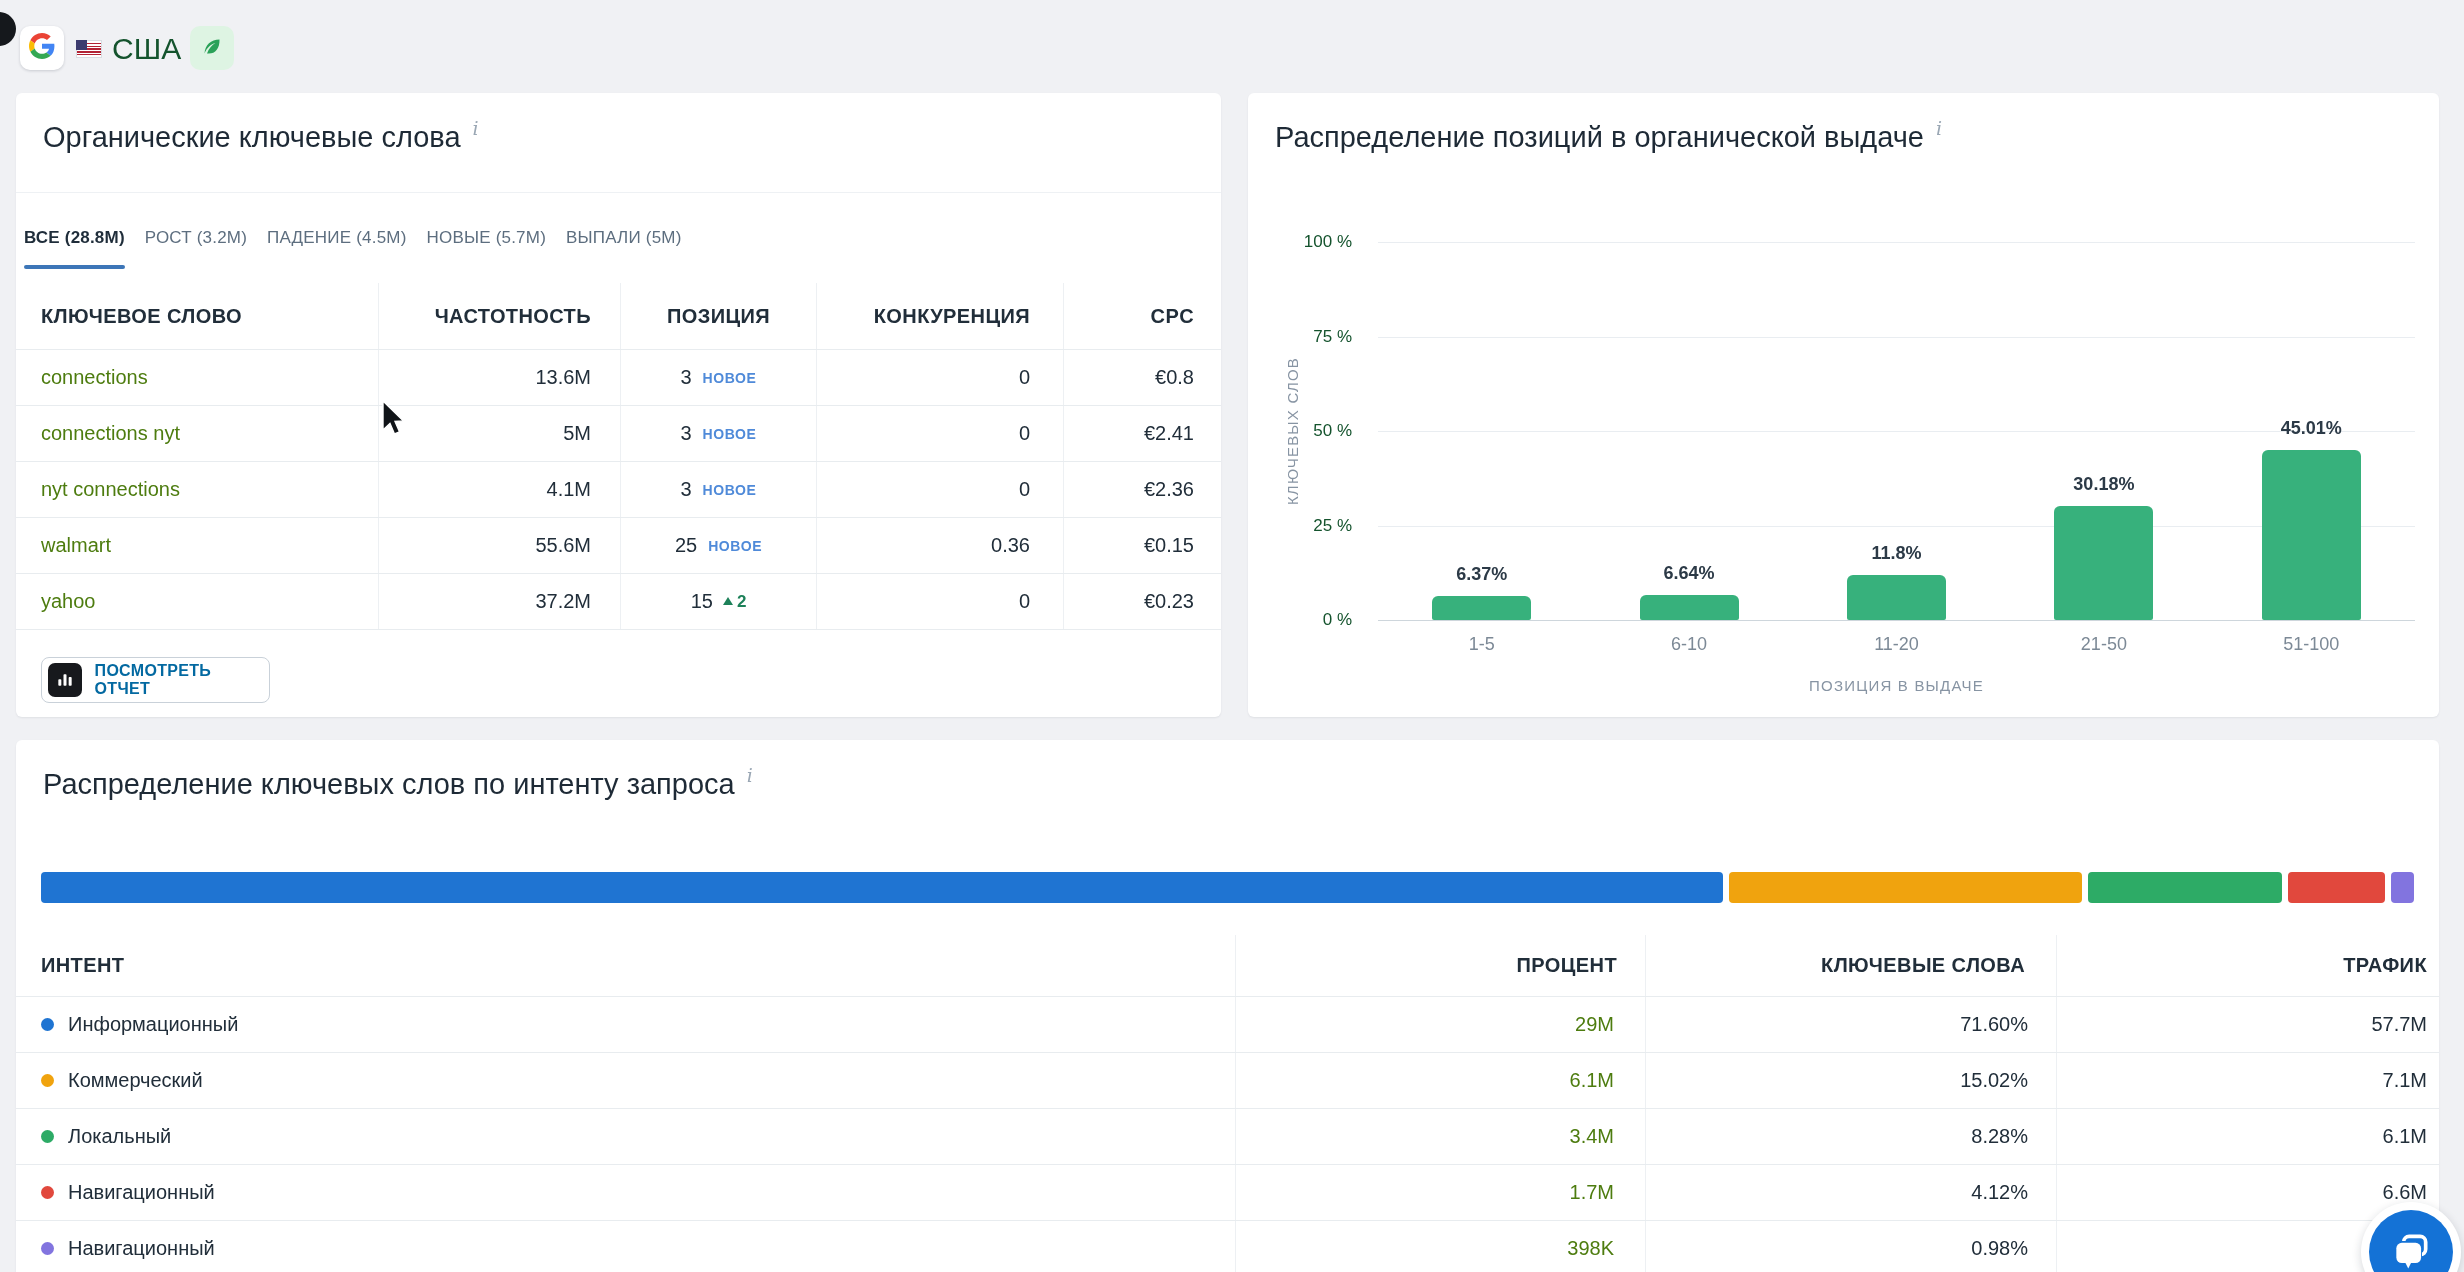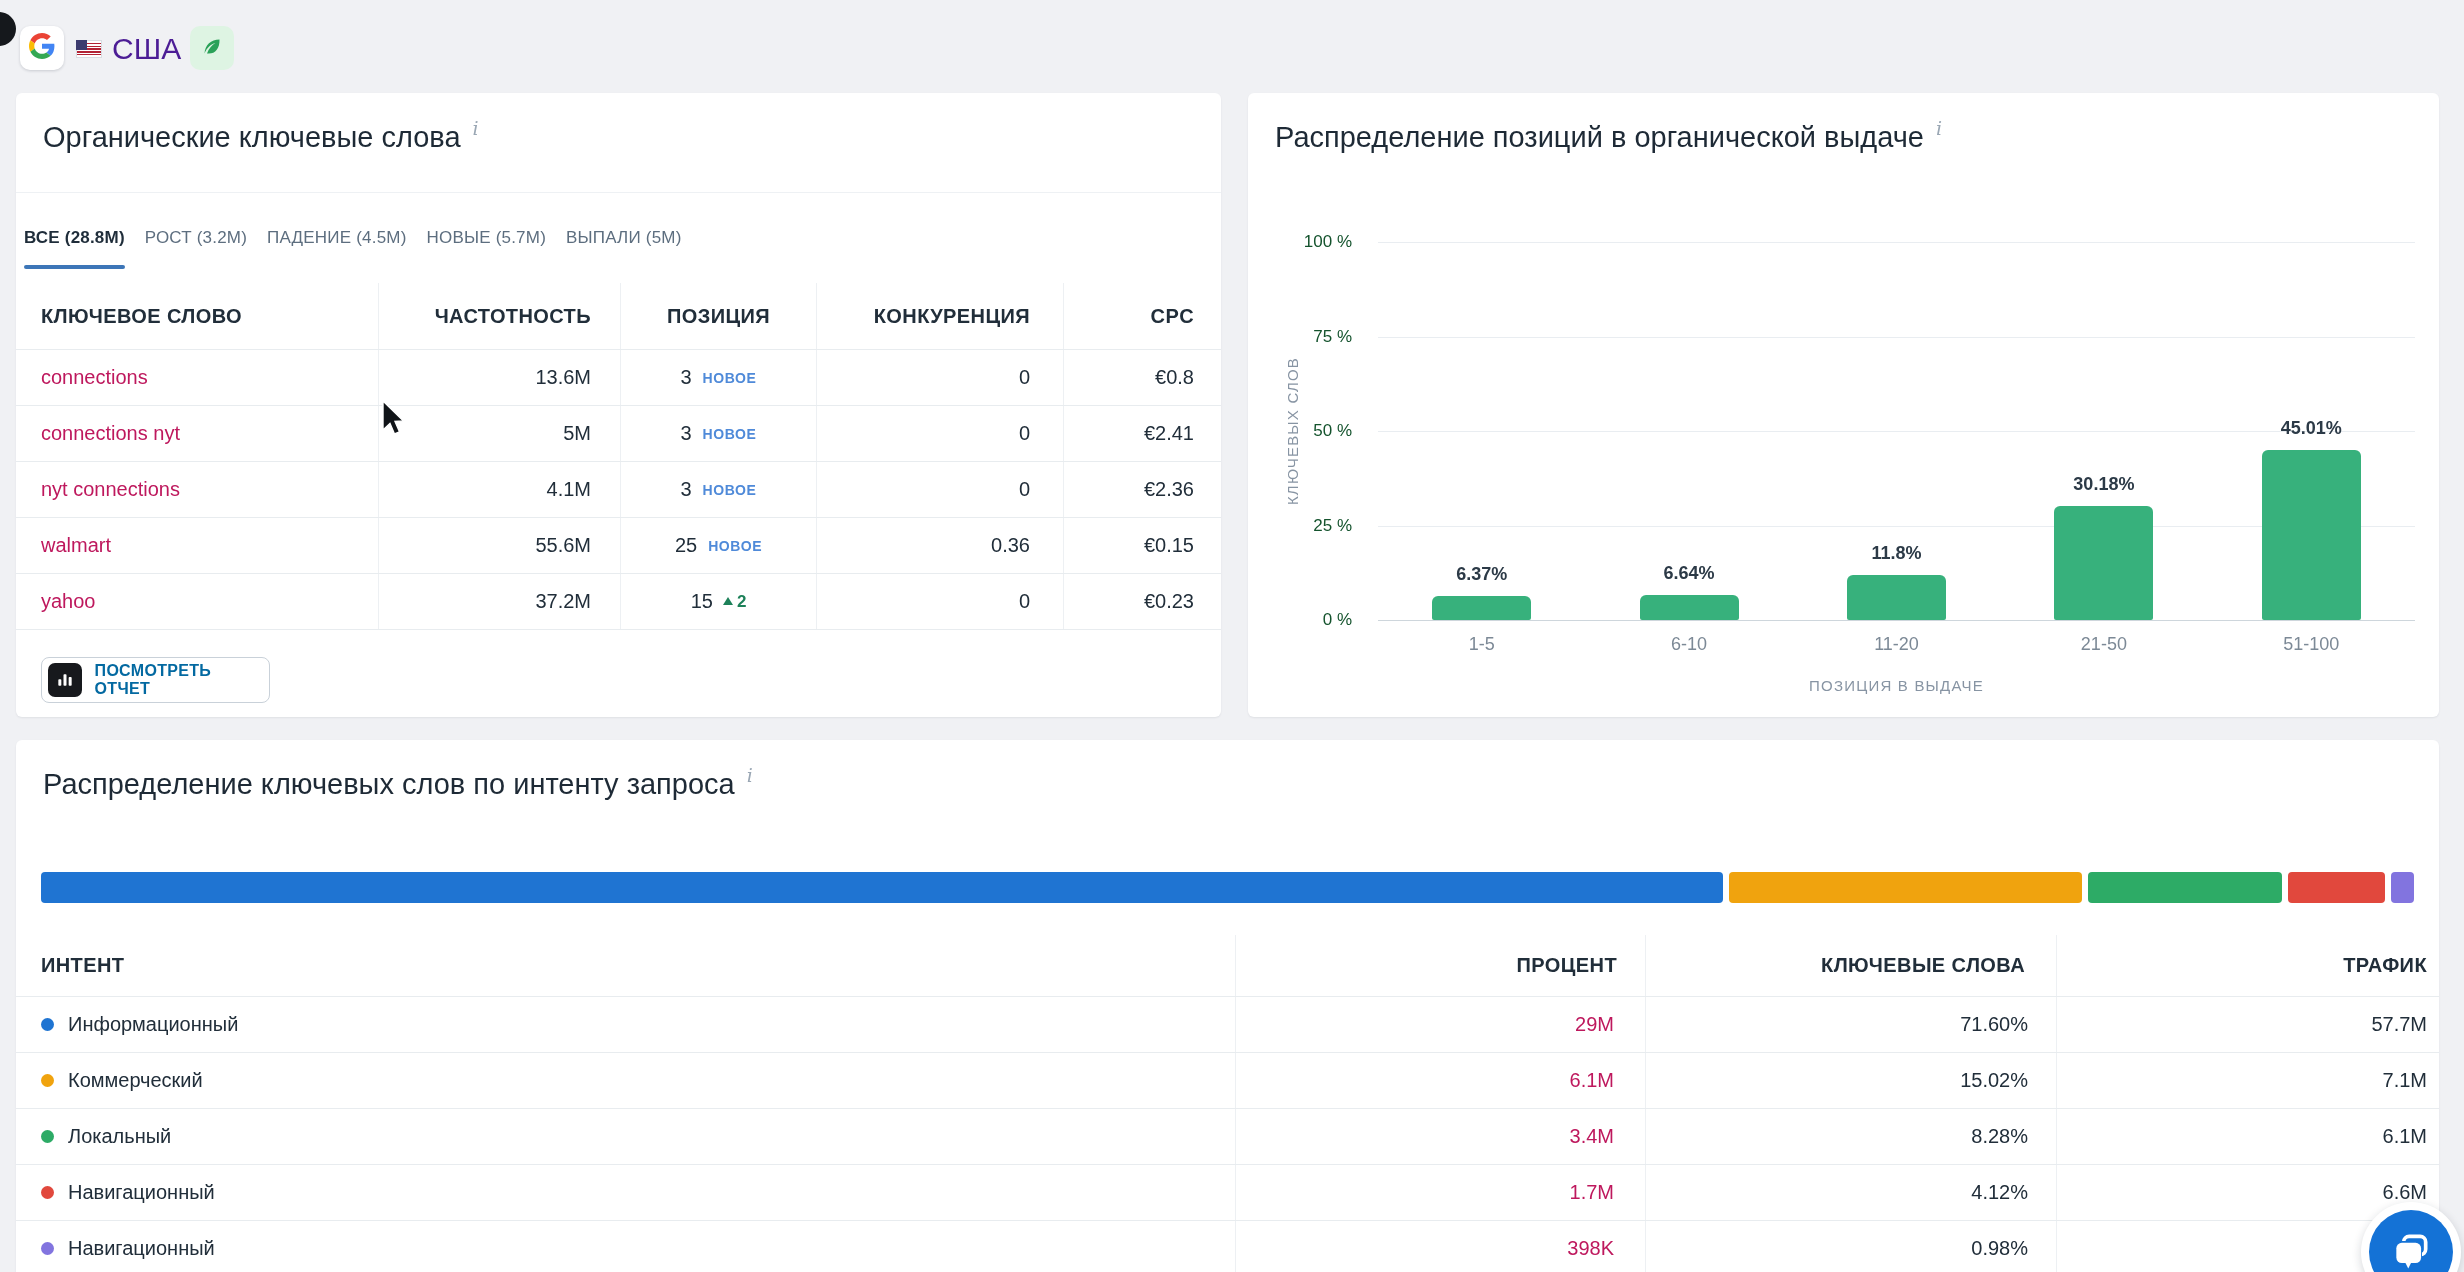--- a/index.html
+++ b/index.html
@@ -10,21 +10,21 @@
   
   .corner-dot { position:absolute; left:-18px; top:12px; width:34px; height:34px; border-radius:50%; background:#15181c; }
 
   
   .db-header { position:absolute; left:0; top:0; height:96px; width:100%; }
   .google-card { position:absolute; left:20px; top:26px; width:44px; height:44px; background:#fff; border-radius:10px;
     box-shadow:0 1px 3px rgba(20,35,50,.18); display:flex; align-items:center; justify-content:center; }
   .us-flag { position:absolute; left:76px; top:40px; width:26px; height:18px;
     background:repeating-linear-gradient(180deg,#b22234 0 1.4px,#ffffff 1.4px 2.8px); box-shadow:0 0 0 1px #d9dde2 inset; }
   .us-flag::after { content:''; position:absolute; left:0; top:0; width:11px; height:9.8px; background:#3c3b6e; }
-  .country-label { position:absolute; left:112px; top:27px; line-height:44px; font-size:30px; color:#4c1d95; }
+  .country-label { position:absolute; left:112px; top:27px; line-height:44px; font-size:30px; color:#14532d; }
   .leaf-badge { position:absolute; left:190px; top:26px; width:44px; height:44px; background:#def4e3; border-radius:10px;
     display:flex; align-items:center; justify-content:center; }
 
   
   .panel { position:absolute; background:#fff; border-radius:6px; box-shadow:0 1px 2px rgba(24,39,57,.08); }
   .panel-left  { left:16px;  top:93px;  width:1205px; height:624px; }
   .panel-right { left:1248px; top:93px; width:1191px; height:624px; }
   .panel-bottom{ left:16px;  top:740px; width:2423px; height:620px; }
 
   .panel-title { position:absolute; left:27px; top:28px; font-size:29px; color:#1e2a36; white-space:nowrap; }
@@ -51,21 +51,21 @@
   
   .tbl-organic { top:190px; }
   .tbl-organic .trow { grid-template-columns:363px 242px 196px 247px 157px; }
   .tbl-organic .trow.thead { height:66px; }
   .tbl-organic .trow.tbody { height:56px; }
   .tbl-organic .col1 { padding-left:25px; }
   .tbl-organic .col2 { padding-right:29px; }
   .tbl-organic .col4 { padding-right:33px; }
   .tbl-organic .col5 { padding-right:27px; }
 
-  .kw-link { color:#be185d; cursor:pointer; }
+  .kw-link { color:#4d7c0f; cursor:pointer; }
   .pos-badge { font-size:14px; font-weight:700; letter-spacing:.6px; color:#4f8ad9; margin-left:11px; }
   .pos-badge:empty { display:none; }
   .pos-change { display:flex; align-items:center; font-size:17px; font-weight:700; color:#1d8159; }
   .pos-change .tri { width:0; height:0; border-left:5px solid transparent; border-right:5px solid transparent;
     border-bottom:8px solid #1d8159; margin:0 4px 1px 10px; }
   .pos-change .chg:empty { display:none; }
 
   
   .report-btn { position:absolute; left:25px; top:564px; width:229px; height:46px; background:#fff; border:1px solid #c9d1d9;
     border-radius:8px; display:flex; align-items:center; gap:13px; padding-left:6px; cursor:pointer; }

